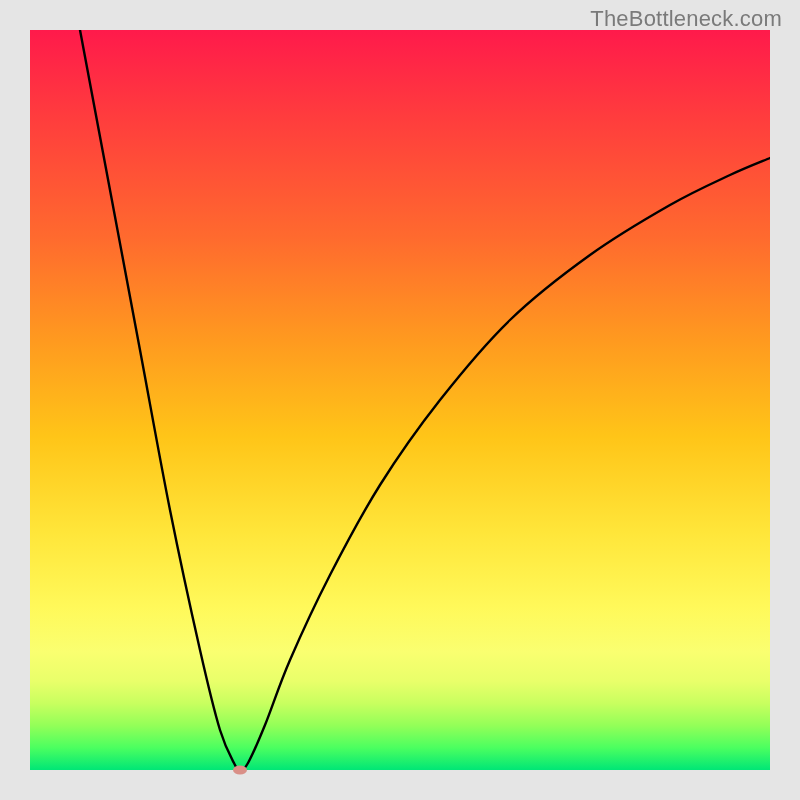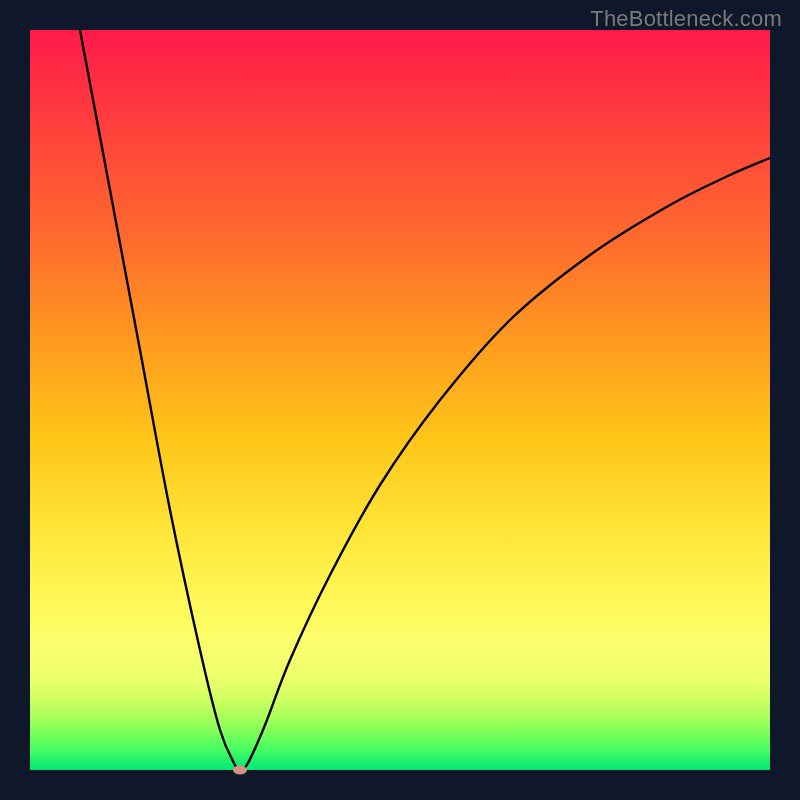--- a/index.html
+++ b/index.html
@@ -8,21 +8,21 @@
     width: 800px;
     height: 800px;
     overflow: hidden;
     background: #000;
     font-family: Arial, Helvetica, sans-serif;
   }
   .frame {
     position: relative;
     width: 800px;
     height: 800px;
-    background: #0f172a;
+    background: #e5e5e5;
   }
   .plot-area {
     position: absolute;
     left: 30px;
     top: 30px;
     width: 740px;
     height: 740px;
     background: linear-gradient(
       to bottom,
       #ff1a4b 0%,

